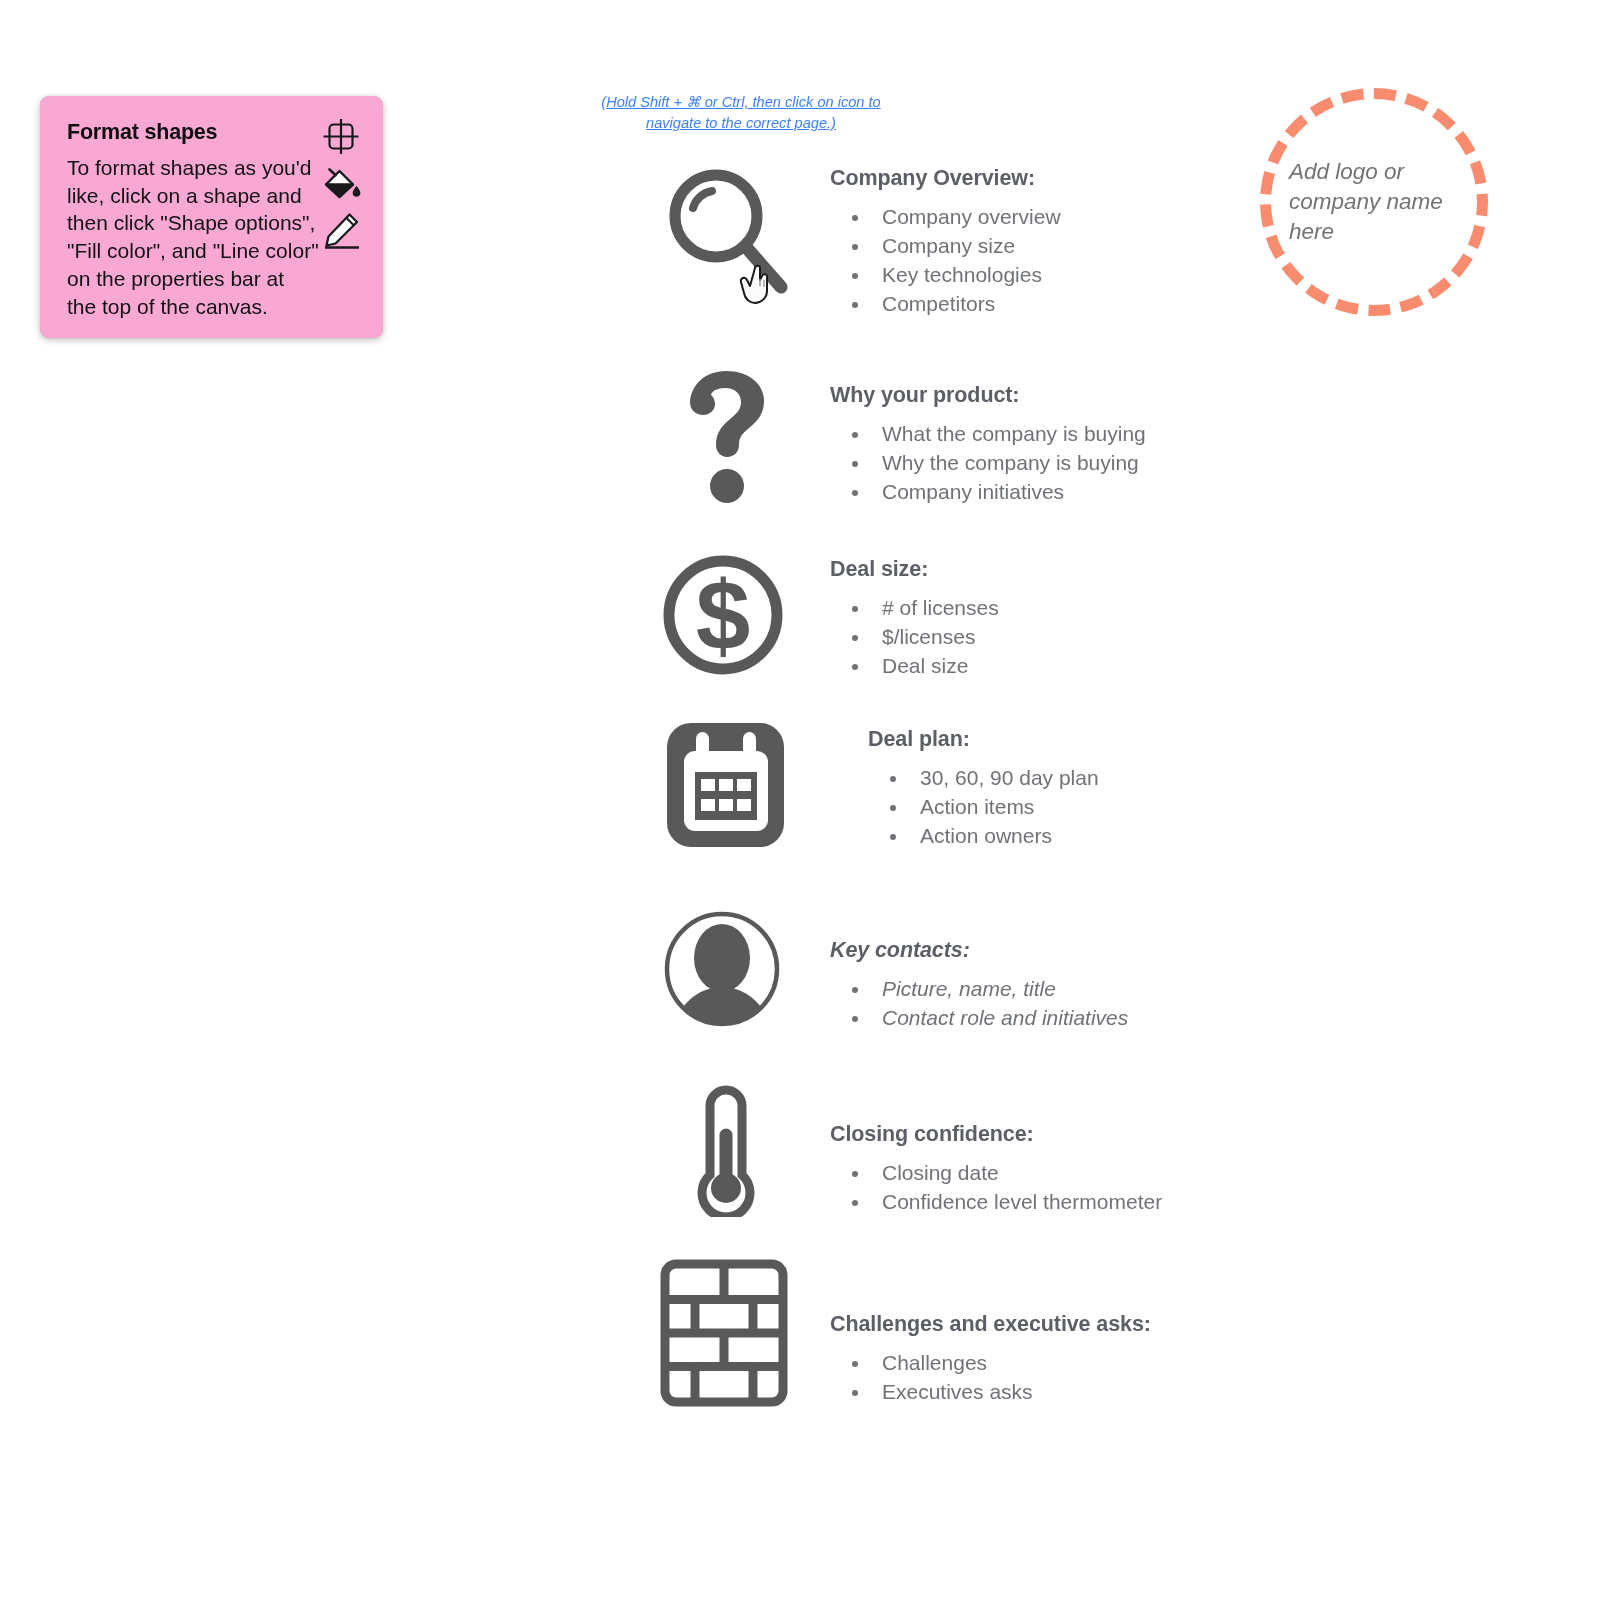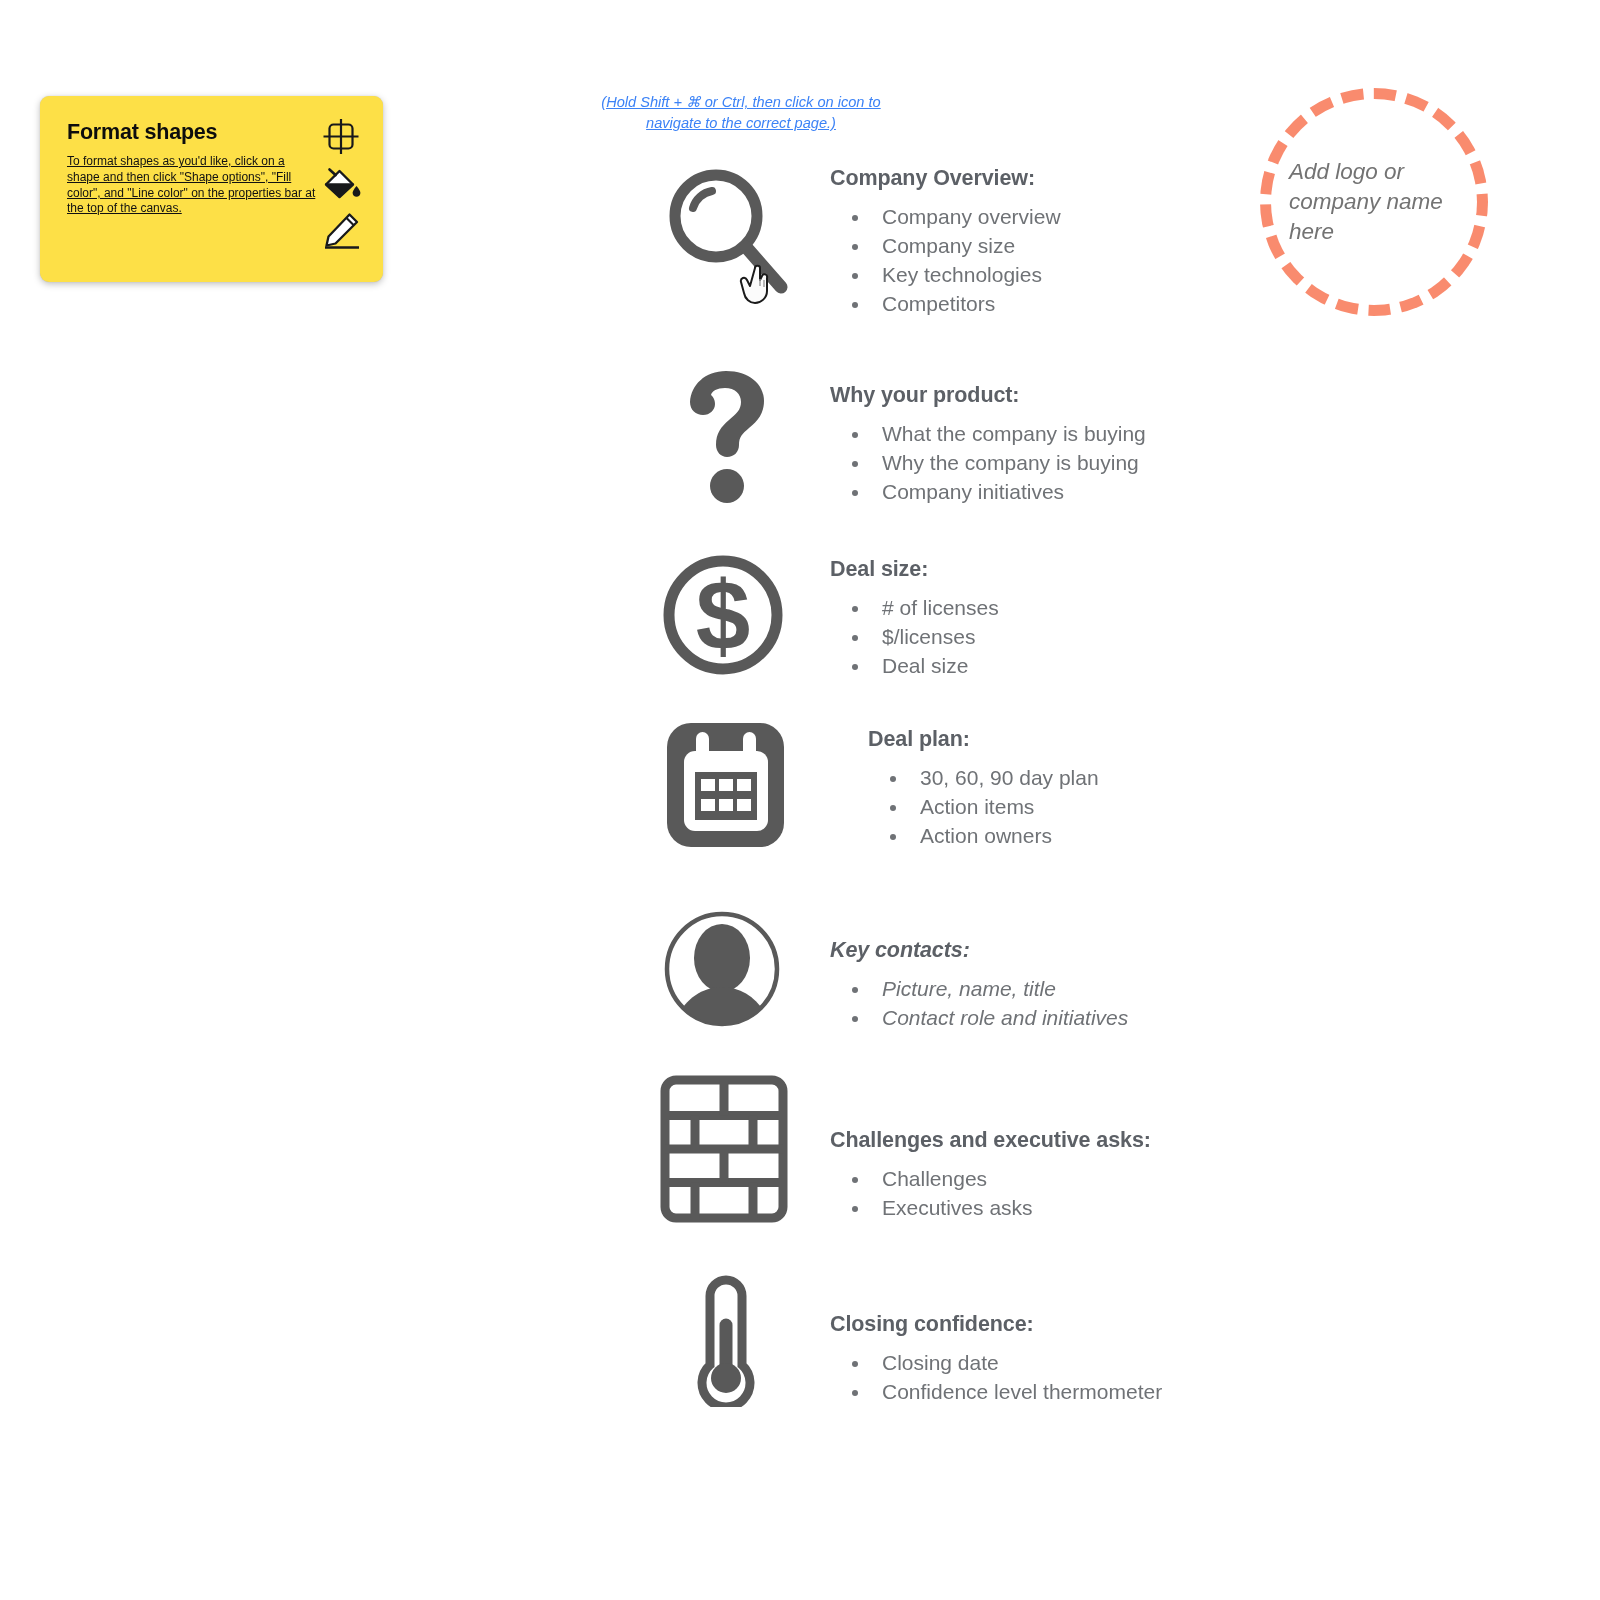--- a/index.html
+++ b/index.html
@@ -19,38 +19,37 @@
     background: #ffffff;
   }
 
   
   .format-card {
     position: absolute;
     left: 40px;
     top: 96px;
     width: 343px;
     min-height: 186px;
-    background: #fde047;
+    background: #f9a8d4;
     border-radius: 9px;
     box-shadow: 0 2px 7px rgba(0,0,0,0.26), 0 0 1px rgba(0,0,0,0.18);
     padding: 24px 22px 18px 27px;
   }
   .format-card-title {
     font-size: 21.5px;
     font-weight: bold;
     color: #0d0d0d;
     letter-spacing: -0.2px;
     margin-bottom: 9px;
   }
   .format-card-body {
-    font-size: 12px;
+    font-size: 21px;
     line-height: 1.32;
     color: #111111;
     width: 252px;
-    text-decoration: underline;
   }
   .format-card-icons {
     position: absolute;
     right: 18px;
     top: 22px;
     width: 48px;
     display: flex;
     flex-direction: column;
     align-items: center;
     gap: 11px;
@@ -291,20 +290,36 @@
     </svg>
         </div>
         <div class="section-text">
           <div class="section-heading">Key contacts:</div>
           <ul class="section-list">
             <li>Picture, name, title</li>
             <li>Contact role and initiatives</li>
           </ul>
         </div>
       </div>
+      <div class="section" style="margin-top: 48px;">
+        <div class="section-icon">
+          <svg id="ico-thermometer-icon" width="132" height="136" viewBox="0 0 132 136">
+      <path d="M50 25 A16 16 0 0 1 82 25 L82 94 A24 24 0 1 1 50 94 Z" fill="none" stroke="#595959" stroke-width="9"></path>
+      <path d="M66 54 L66 106" stroke="#595959" stroke-width="13" stroke-linecap="round" fill="none"></path>
+      <circle cx="66" cy="107" r="15" fill="#595959"></circle>
+    </svg>
+        </div>
+        <div class="section-text">
+          <div class="section-heading">Closing confidence:</div>
+          <ul class="section-list">
+            <li>Closing date</li>
+            <li>Confidence level thermometer</li>
+          </ul>
+        </div>
+      </div>
       <div class="section" style="margin-top: 42px;">
         <div class="section-icon">
           <svg id="ico-brick-wall-icon" width="132" height="148" viewBox="0 0 132 148">
       <rect x="5" y="5" width="118" height="138" rx="11" ry="11" fill="none" stroke="#595959" stroke-width="9"></rect>
       <g stroke="#595959" stroke-width="9">
         <line x1="5" y1="40.5" x2="123" y2="40.5"></line>
         <line x1="5" y1="74" x2="123" y2="74"></line>
         <line x1="5" y1="107.5" x2="123" y2="107.5"></line>
         <line x1="64" y1="5" x2="64" y2="40.5"></line>
         <line x1="35" y1="40.5" x2="35" y2="74"></line>
@@ -316,31 +331,15 @@
     </svg>
         </div>
         <div class="section-text">
           <div class="section-heading">Challenges and executive asks:</div>
           <ul class="section-list">
             <li>Challenges</li>
             <li>Executives asks</li>
           </ul>
         </div>
       </div>
-      <div class="section" style="margin-top: 48px;">
-        <div class="section-icon">
-          <svg id="ico-thermometer-icon" width="132" height="136" viewBox="0 0 132 136">
-      <path d="M50 25 A16 16 0 0 1 82 25 L82 94 A24 24 0 1 1 50 94 Z" fill="none" stroke="#595959" stroke-width="9"></path>
-      <path d="M66 54 L66 106" stroke="#595959" stroke-width="13" stroke-linecap="round" fill="none"></path>
-      <circle cx="66" cy="107" r="15" fill="#595959"></circle>
-    </svg>
-        </div>
-        <div class="section-text">
-          <div class="section-heading">Closing confidence:</div>
-          <ul class="section-list">
-            <li>Closing date</li>
-            <li>Confidence level thermometer</li>
-          </ul>
-        </div>
-      </div>
     </div>
 
 </div>
 
 </body></html>

